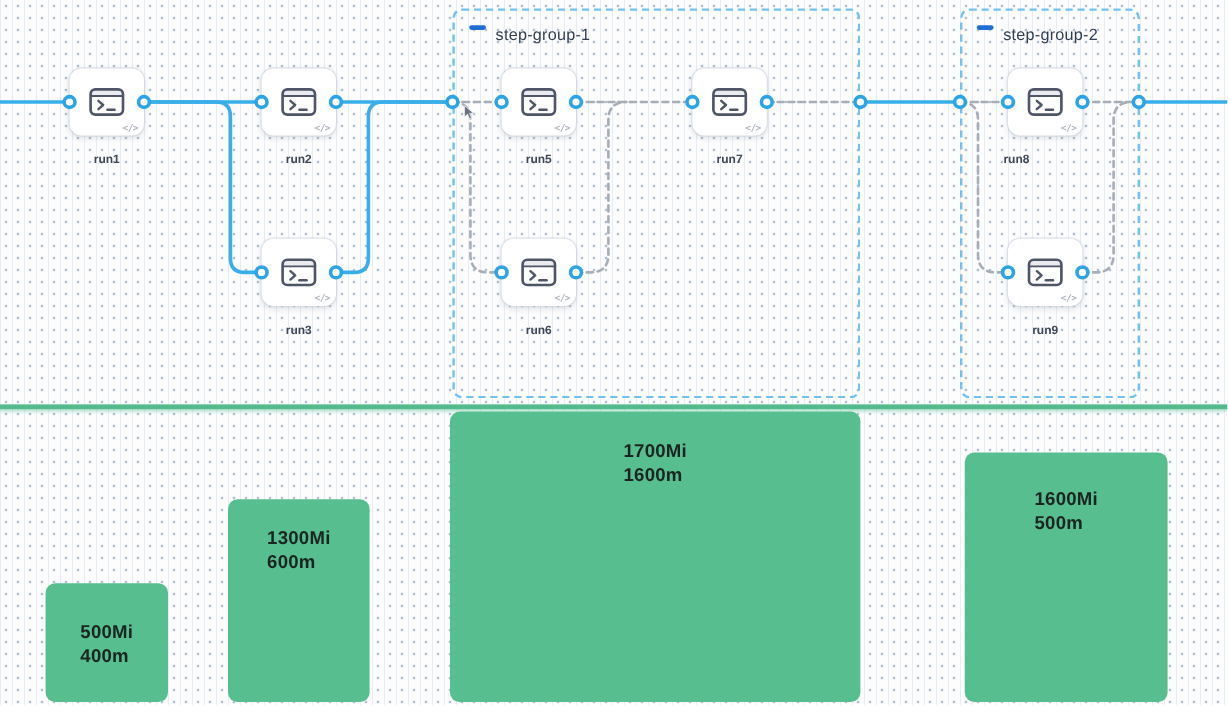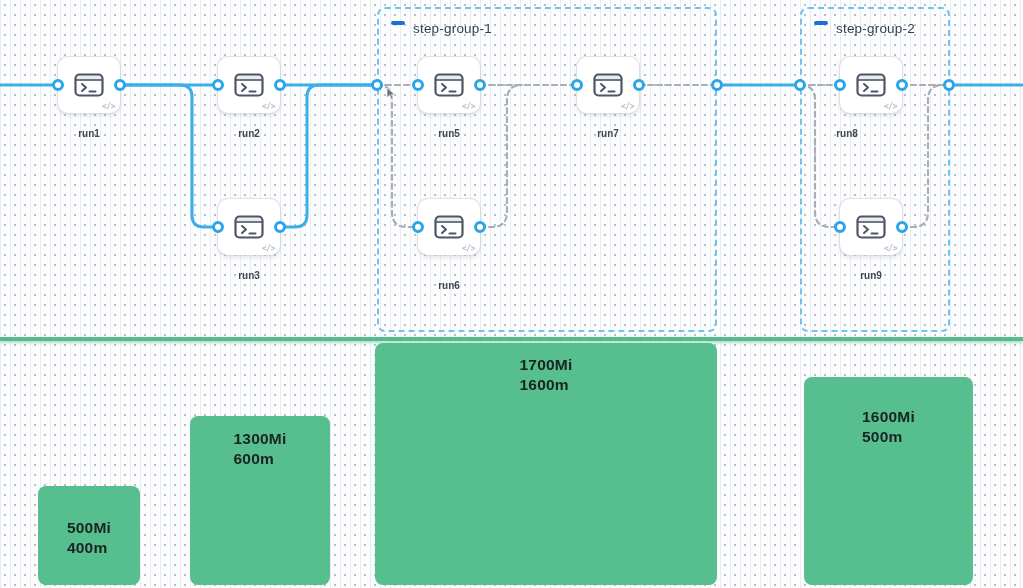--- a/index.html
+++ b/index.html
@@ -146,21 +146,21 @@
   <div class="node" style="left:418px;top:199px;">
     <svg width="32" height="26" viewBox="0 0 32 26">
       <path d="M6 2.5 h20 a3.5 3.5 0 0 1 3.5 3.5 v2 h-27 v-2 a3.5 3.5 0 0 1 3.5-3.5 z" fill="#e9ebef"></path>
       <rect x="2.5" y="2.5" width="27" height="21" rx="4" fill="none" stroke="#4d5566" stroke-width="2.2"></rect>
       <line x1="2.5" y1="8" x2="29.5" y2="8" stroke="#4d5566" stroke-width="1.6"></line>
       <polyline points="9,12 13,15.5 9,19" fill="none" stroke="#4d5566" stroke-width="2" stroke-linecap="round" stroke-linejoin="round"></polyline>
       <line x1="16.5" y1="19.5" x2="22.5" y2="19.5" stroke="#4d5566" stroke-width="2" stroke-linecap="round"></line>
     </svg>
     <span class="badge">&lt;/&gt;</span>
   </div>
-  <div class="node-label" style="left:404px;top:267px;margin-top:10px;">run6</div>
+  <div class="node-label" style="left:404px;top:267px;">run6</div>
 
   <div class="node" style="left:577px;top:57px;">
     <svg width="32" height="26" viewBox="0 0 32 26">
       <path d="M6 2.5 h20 a3.5 3.5 0 0 1 3.5 3.5 v2 h-27 v-2 a3.5 3.5 0 0 1 3.5-3.5 z" fill="#e9ebef"></path>
       <rect x="2.5" y="2.5" width="27" height="21" rx="4" fill="none" stroke="#4d5566" stroke-width="2.2"></rect>
       <line x1="2.5" y1="8" x2="29.5" y2="8" stroke="#4d5566" stroke-width="1.6"></line>
       <polyline points="9,12 13,15.5 9,19" fill="none" stroke="#4d5566" stroke-width="2" stroke-linecap="round" stroke-linejoin="round"></polyline>
       <line x1="16.5" y1="19.5" x2="22.5" y2="19.5" stroke="#4d5566" stroke-width="2" stroke-linecap="round"></line>
     </svg>
     <span class="badge">&lt;/&gt;</span>
@@ -214,27 +214,27 @@
   <div class="port" style="left:943px;top:79px;"></div>
 
   <div class="baseline"></div>
 
   <div class="bar" style="left:38px;top:486px;width:102px;height:99px;padding-top:32px;">
     <div class="bar-text">
       <div>500Mi</div>
       <div>400m</div>
     </div>
   </div>
-  <div class="bar" style="left:190px;top:416px;width:140px;height:169px;padding-top:13px;">
+  <div class="bar" style="left:190px;top:416px;width:118px;height:169px;padding-top:23px;">
     <div class="bar-text">
       <div>1300Mi</div>
       <div>600m</div>
     </div>
   </div>
-  <div class="bar" style="left:375px;top:343px;width:342px;height:242px;padding-top:12px;">
+  <div class="bar" style="left:375px;top:343px;width:342px;height:242px;padding-top:24px;">
     <div class="bar-text">
       <div>1700Mi</div>
       <div>1600m</div>
     </div>
   </div>
   <div class="bar" style="left:804px;top:377px;width:169px;height:208px;padding-top:30px;">
     <div class="bar-text">
       <div>1600Mi</div>
       <div>500m</div>
     </div>

